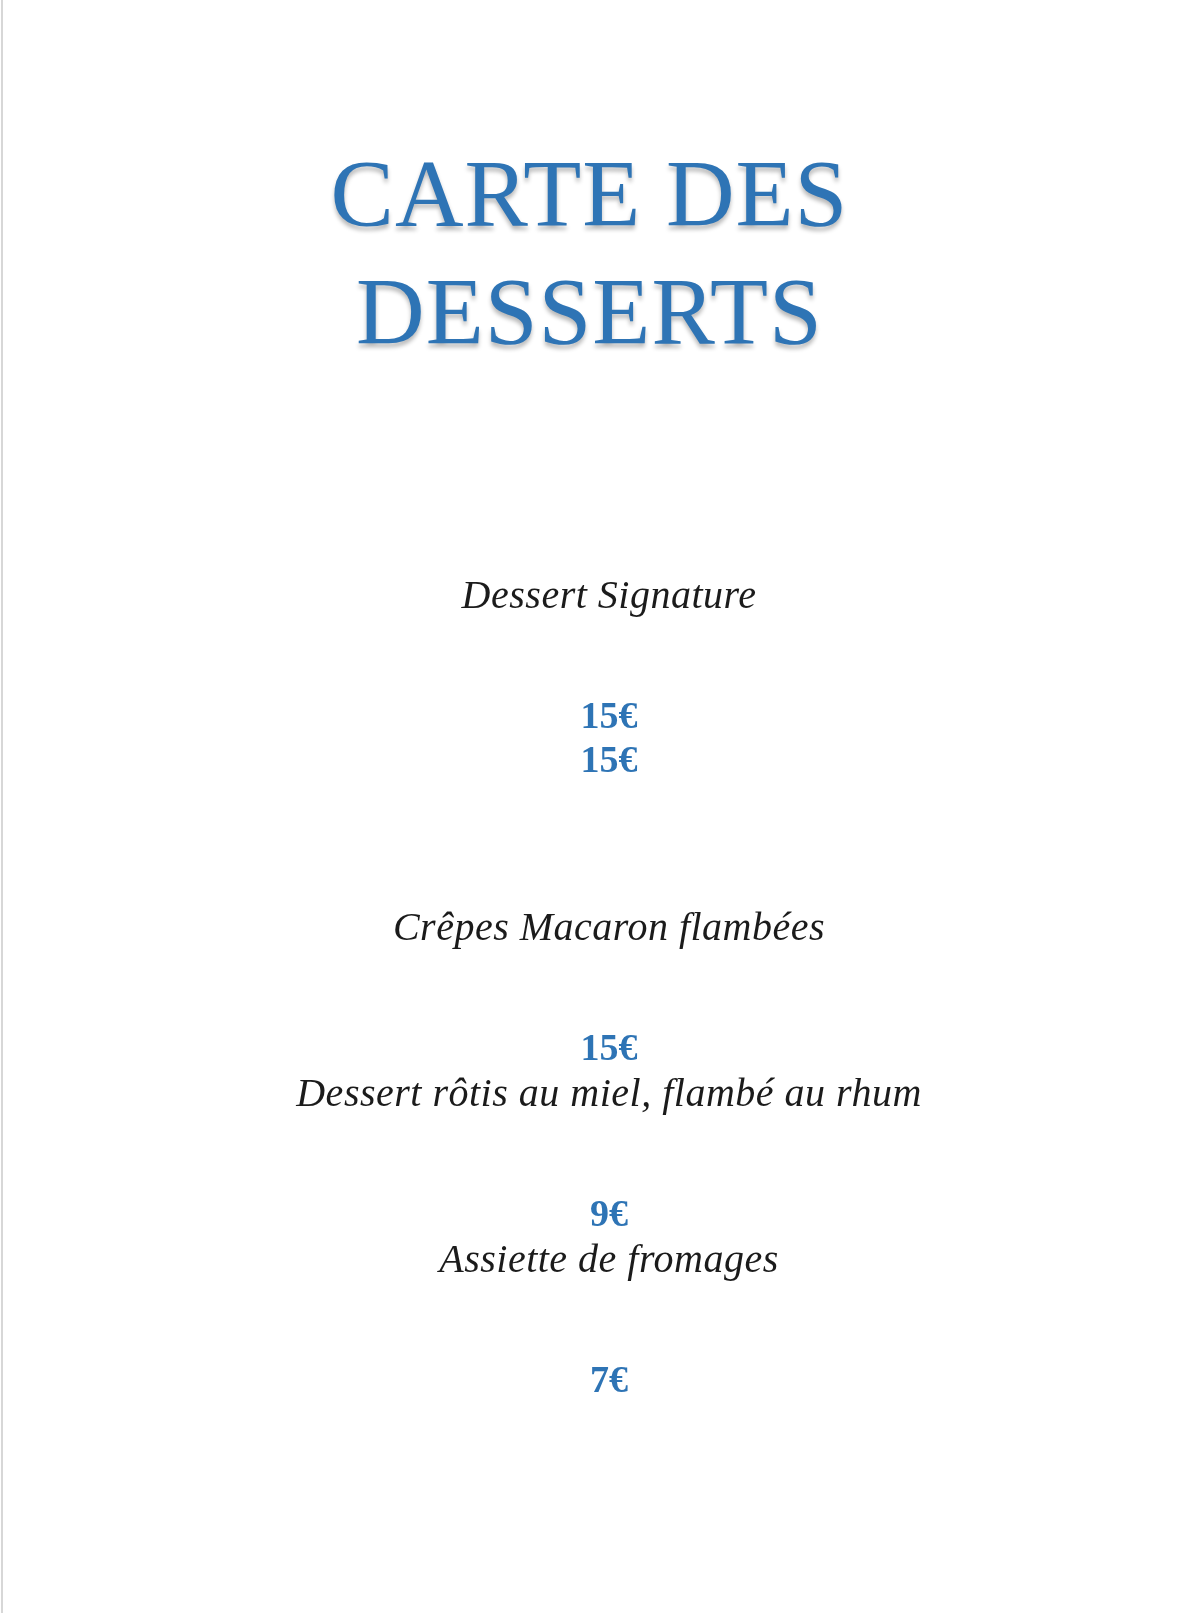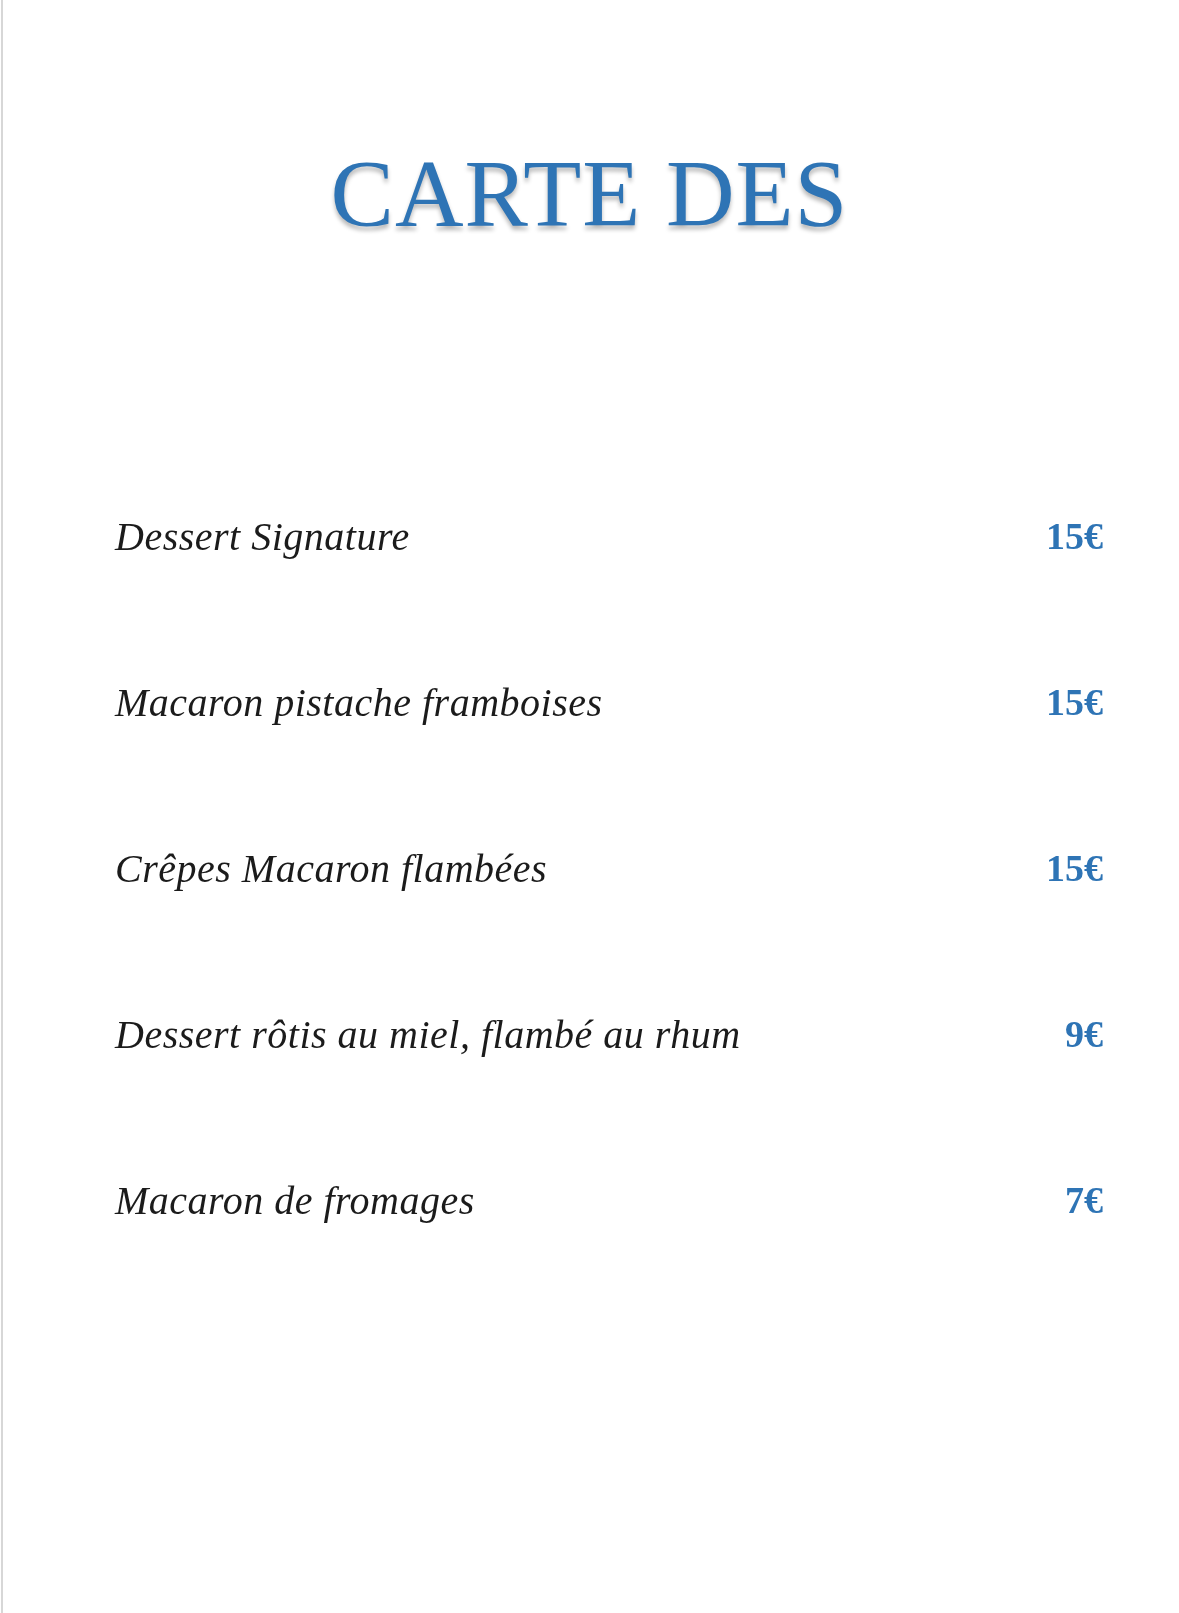--- a/index.html
+++ b/index.html
@@ -38,20 +38,21 @@
   }
   .menu {
     margin-top: 200px;
   }
   .menu-row {
     height: 166px;
     display: flex;
     align-items: center;
     justify-content: space-between;
     padding: 0 76px 0 115px;
+    flex-direction: column;
   }
   .item-name {
     font-style: italic;
     font-size: 40px;
     color: #1b1b1b;
     letter-spacing: 0.5px;
   }
   .item-price {
     font-weight: 700;
     font-size: 38px;
@@ -60,37 +61,37 @@
   }
 </style>
 </head>
 <body>
 
 <div class="page" style="--title-color: #2E74B5; --price-color: #2E74B5; background: rgb(255, 255, 255);">
   <div class="page-edge-line" style="background: rgb(215, 215, 215);"></div>
 
   <h1 class="doc-title" style="margin:0;">
     <span class="title-line">CARTE DES</span>
+    <span class="title-line">DESSERTS</span>
   </h1>
 
   <div class="menu">
     <div class="menu-row">
       <span class="item-name">Dessert Signature</span>
       <span class="item-price">15€</span>
     </div>
     <div class="menu-row">
-      <span class="item-name">Macaron pistache framboises</span>
       <span class="item-price">15€</span>
     </div>
     <div class="menu-row">
       <span class="item-name">Crêpes Macaron flambées</span>
       <span class="item-price">15€</span>
     </div>
     <div class="menu-row">
       <span class="item-name">Dessert rôtis au miel, flambé au rhum</span>
       <span class="item-price">9€</span>
     </div>
     <div class="menu-row">
-      <span class="item-name">Macaron de fromages</span>
+      <span class="item-name">Assiette de fromages</span>
       <span class="item-price">7€</span>
     </div>
   </div>
 </div>
 
 </body></html>

